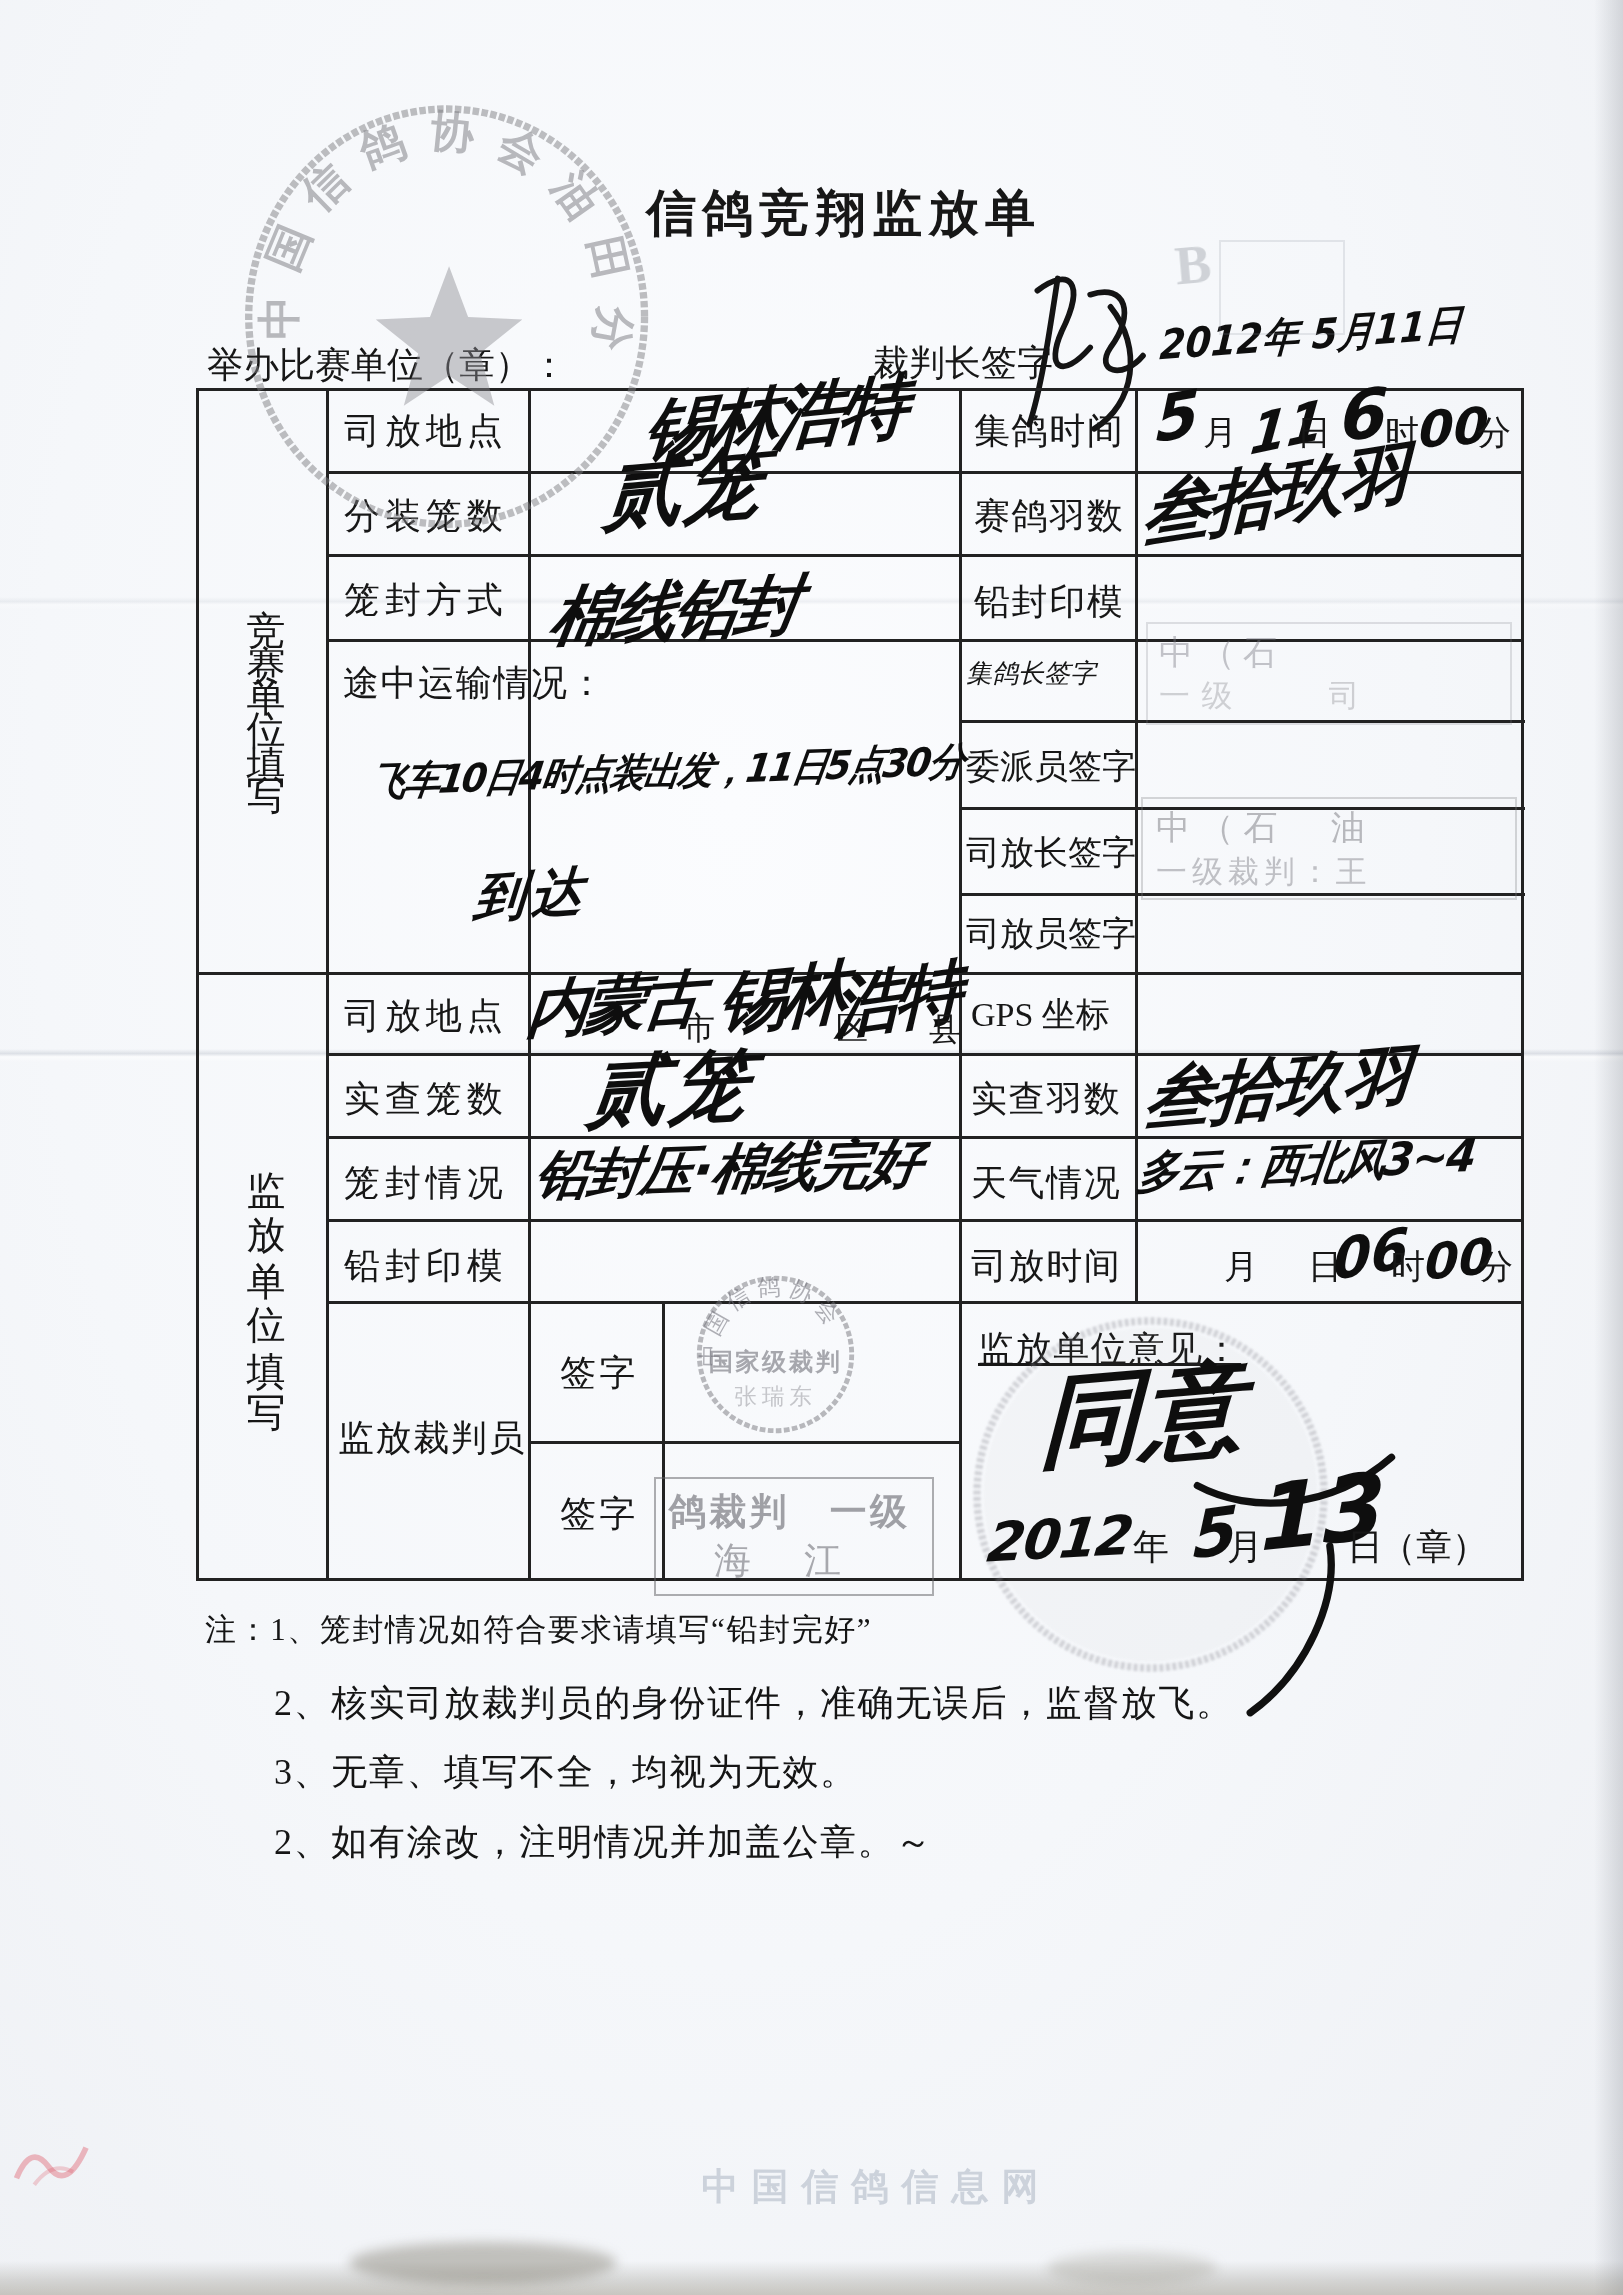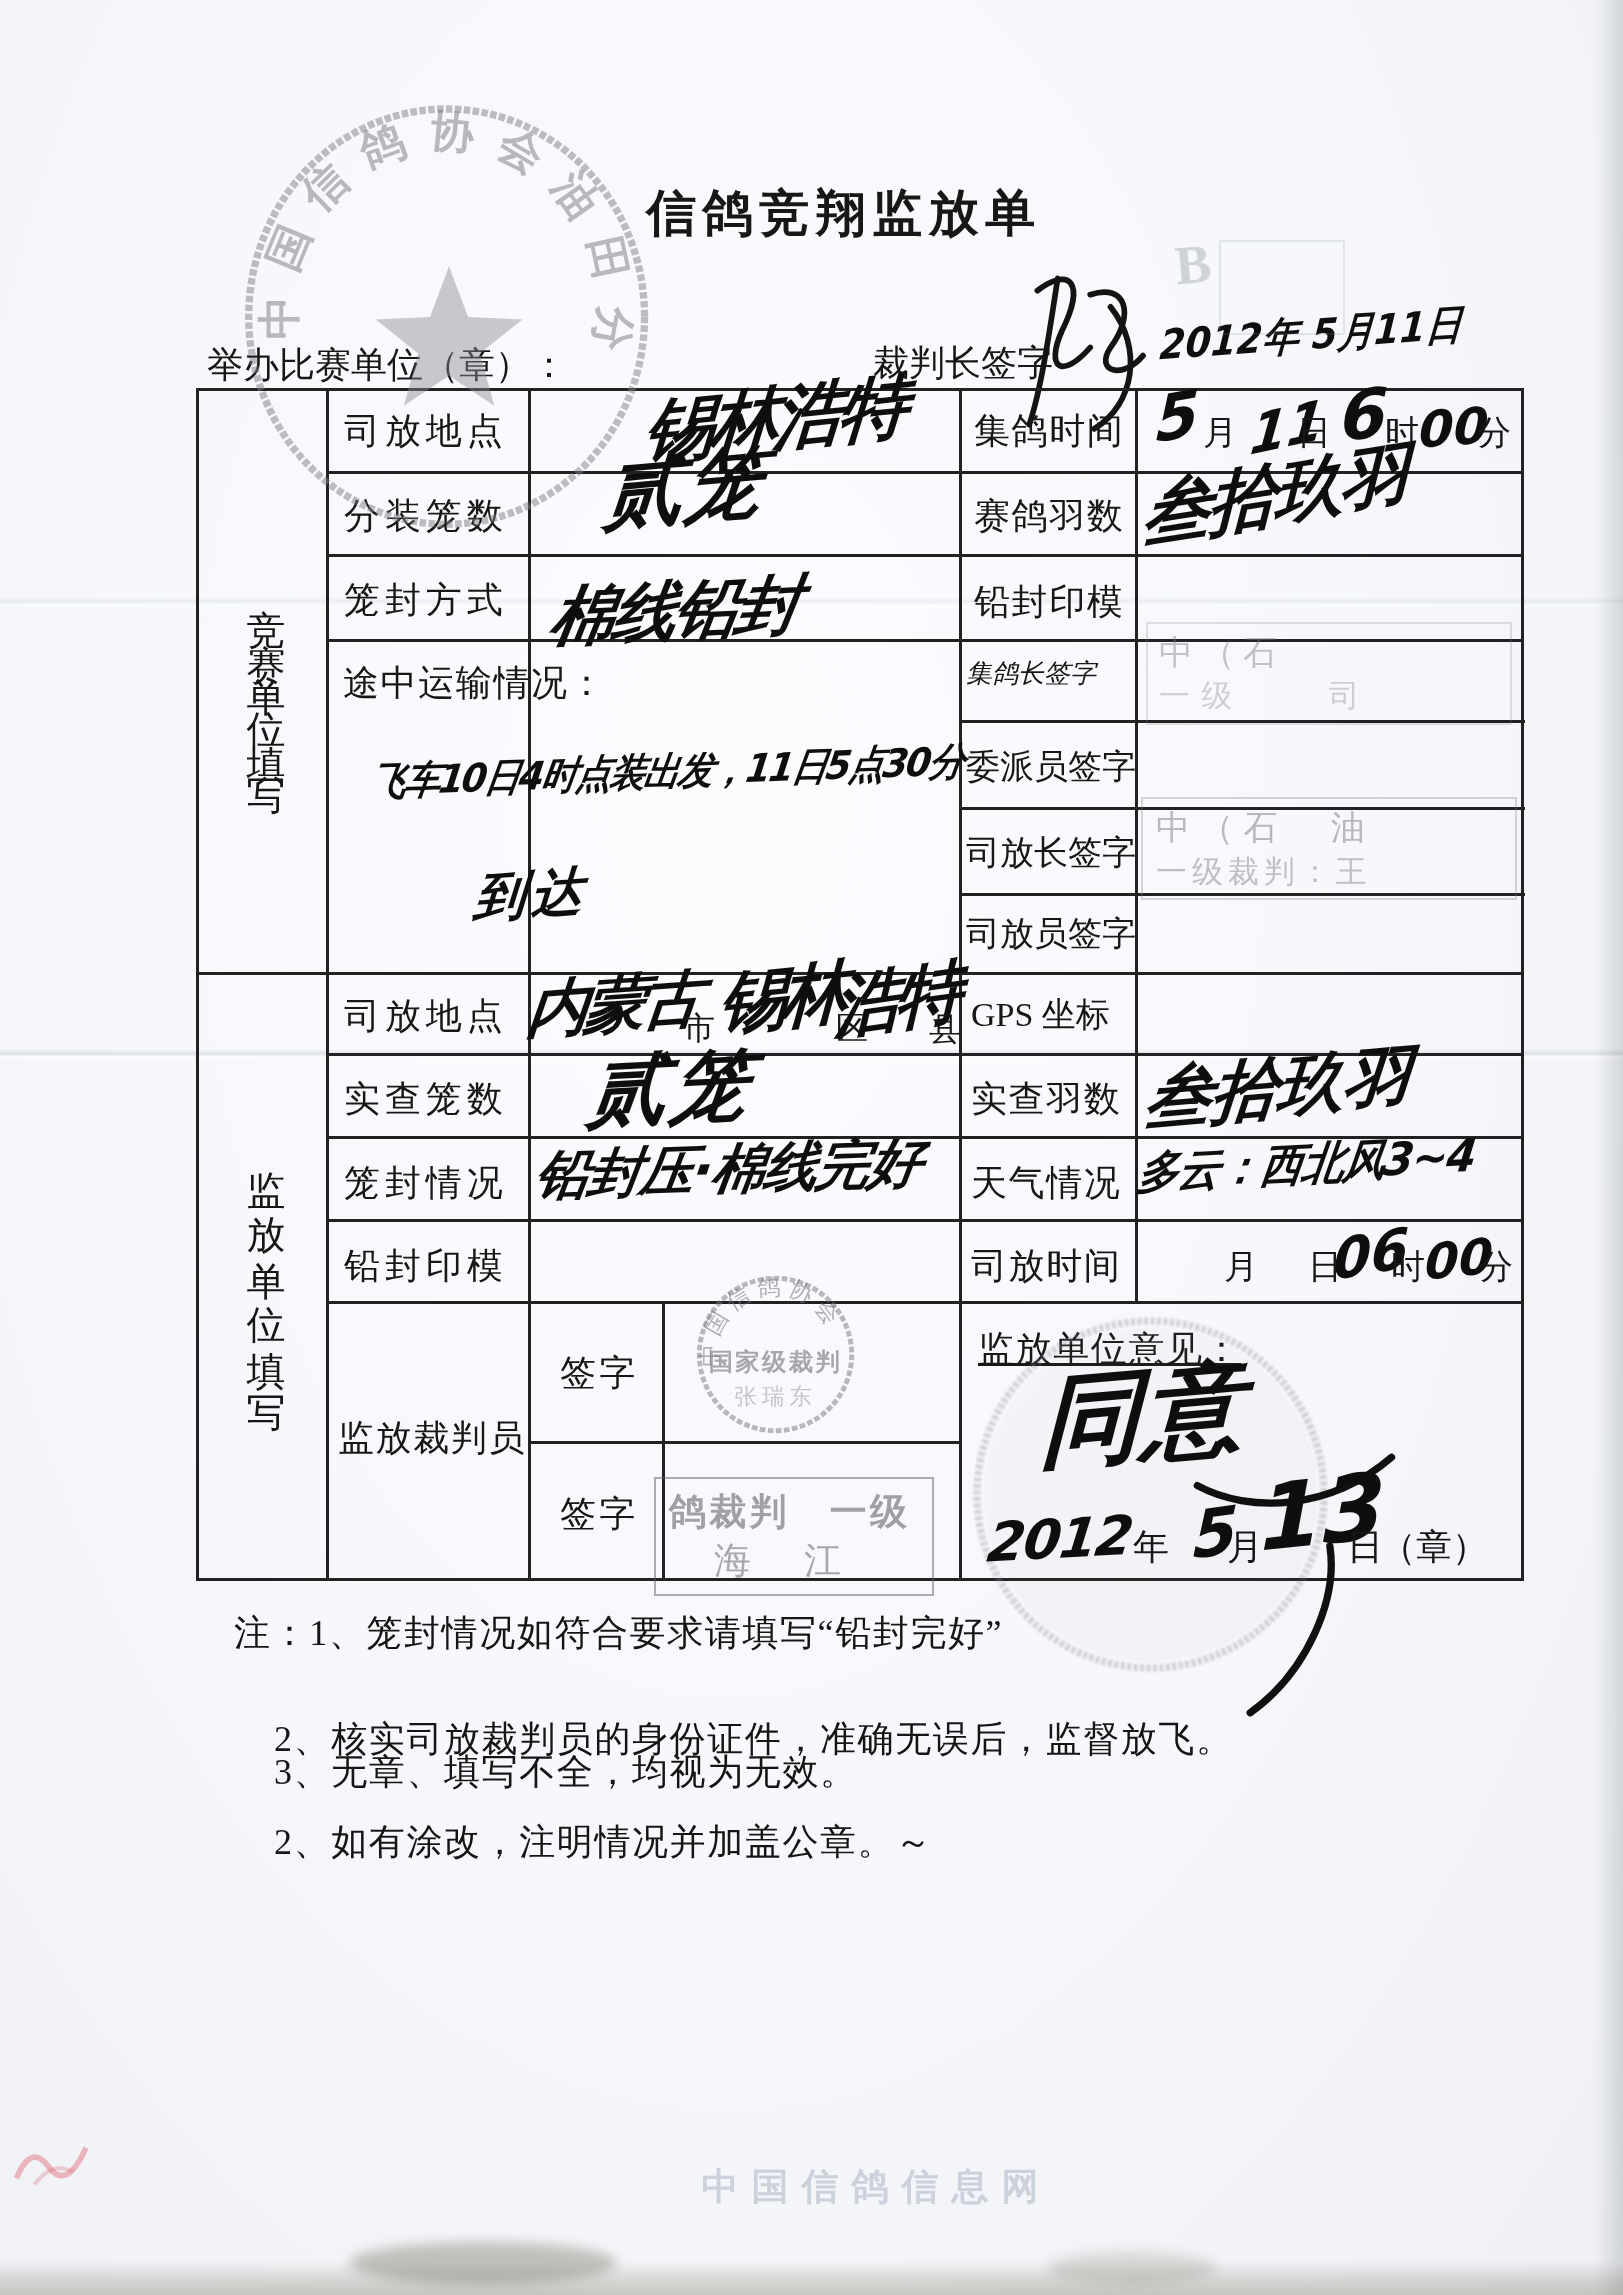--- a/index.html
+++ b/index.html
@@ -208,22 +208,22 @@
   <div class="lbl" style="left:1133px;top:1523px;font-size:36px;">年</div>
   <div class="hw" style="left:1193px;top:1495px;font-size:65px;transform:rotate(-8deg) skewX(-10deg);">5</div>
   <div class="lbl" style="left:1227px;top:1523px;font-size:36px;">月</div>
   <div class="hw" style="left:1260px;top:1466px;font-size:91px;transform:rotate(-6deg) skewX(-6deg);transform-origin:left top;">13</div>
   <svg style="left:1234px;top:1542px;" width="130" height="179" viewBox="0 0 160 220">
     <path d="M118,5 C128,70 90,160 20,210" stroke="#101010" stroke-width="9" fill="none" stroke-linecap="round"></path>
   </svg>
   <div class="lbl" style="left:1347px;top:1523px;font-size:36px;">日</div>
   <div class="lbl" style="left:1380px;top:1523px;font-size:36px;">（章）</div>
 
-  <div class="notes-line" style="left:205px;top:1609px;font-size:36px;letter-spacing:1.6px;margin-left:29px;">注：1、笼封情况如符合要求请填写“铅封完好”</div>
-  <div class="notes-line" style="left:274px;top:1679px;font-size:36px;letter-spacing:1.6px;margin-top:36px;">2、核实司放裁判员的身份证件，准确无误后，监督放飞。</div>
+  <div class="notes-line" style="left:205px;top:1609px;font-size:31px;letter-spacing:1.6px;">注：1、笼封情况如符合要求请填写“铅封完好”</div>
+  <div class="notes-line" style="left:274px;top:1679px;font-size:36px;letter-spacing:1.6px;">2、核实司放裁判员的身份证件，准确无误后，监督放飞。</div>
   <div class="notes-line" style="left:274px;top:1748px;font-size:36px;letter-spacing:1.6px;">3、无章、填写不全，均视为无效。</div>
   <div class="notes-line" style="left:274px;top:1818px;font-size:36px;letter-spacing:1.6px;">2、如有涂改，注明情况并加盖公章。～</div>
 
   <svg style="left:234px;top:96px;filter:blur(0.6px);" width="422" height="438" viewBox="0 0 520 540">
     <ellipse cx="262" cy="272" rx="244" ry="256" fill="none" stroke="rgba(128,128,132,0.5)" stroke-width="9" stroke-dasharray="8 3"></ellipse>
     <defs>
         <path id="sealarc" d="M 78 300 A 188 196 0 1 1 446 300"></path>
       </defs>
     <text font-family="Liberation Serif, DejaVu Serif, serif" font-size="54" font-weight="bold" fill="rgba(120,120,126,0.5)" letter-spacing="26">
       <textPath href="#sealarc">中国信鸽协会油田分会</textPath>

